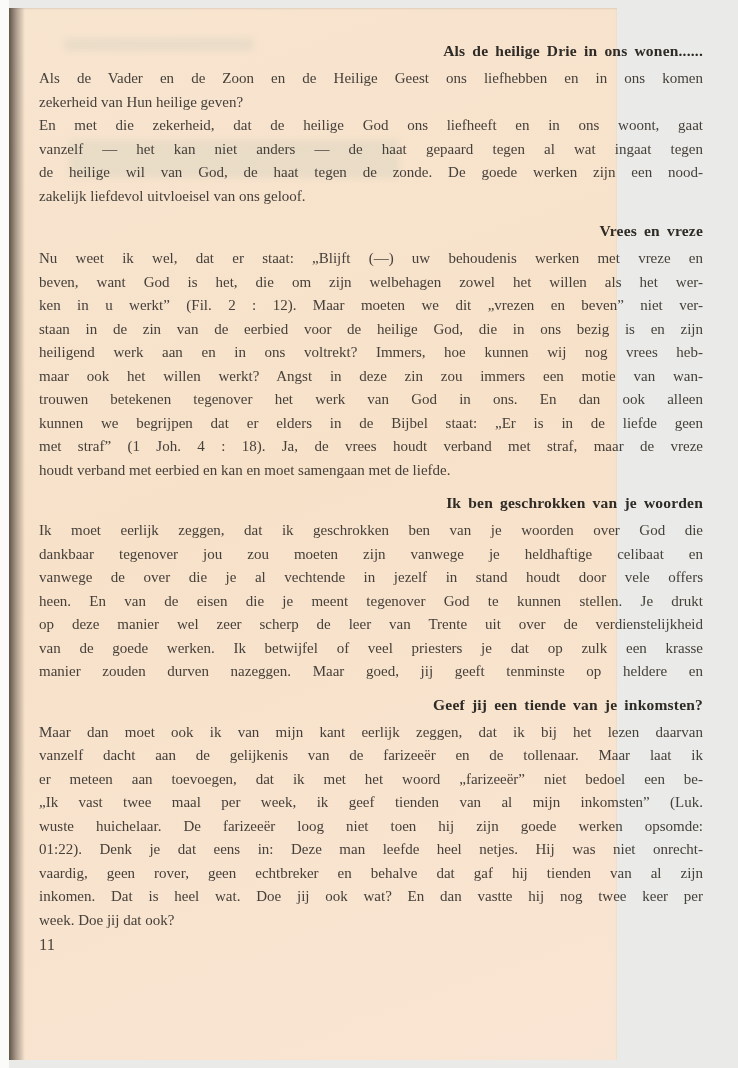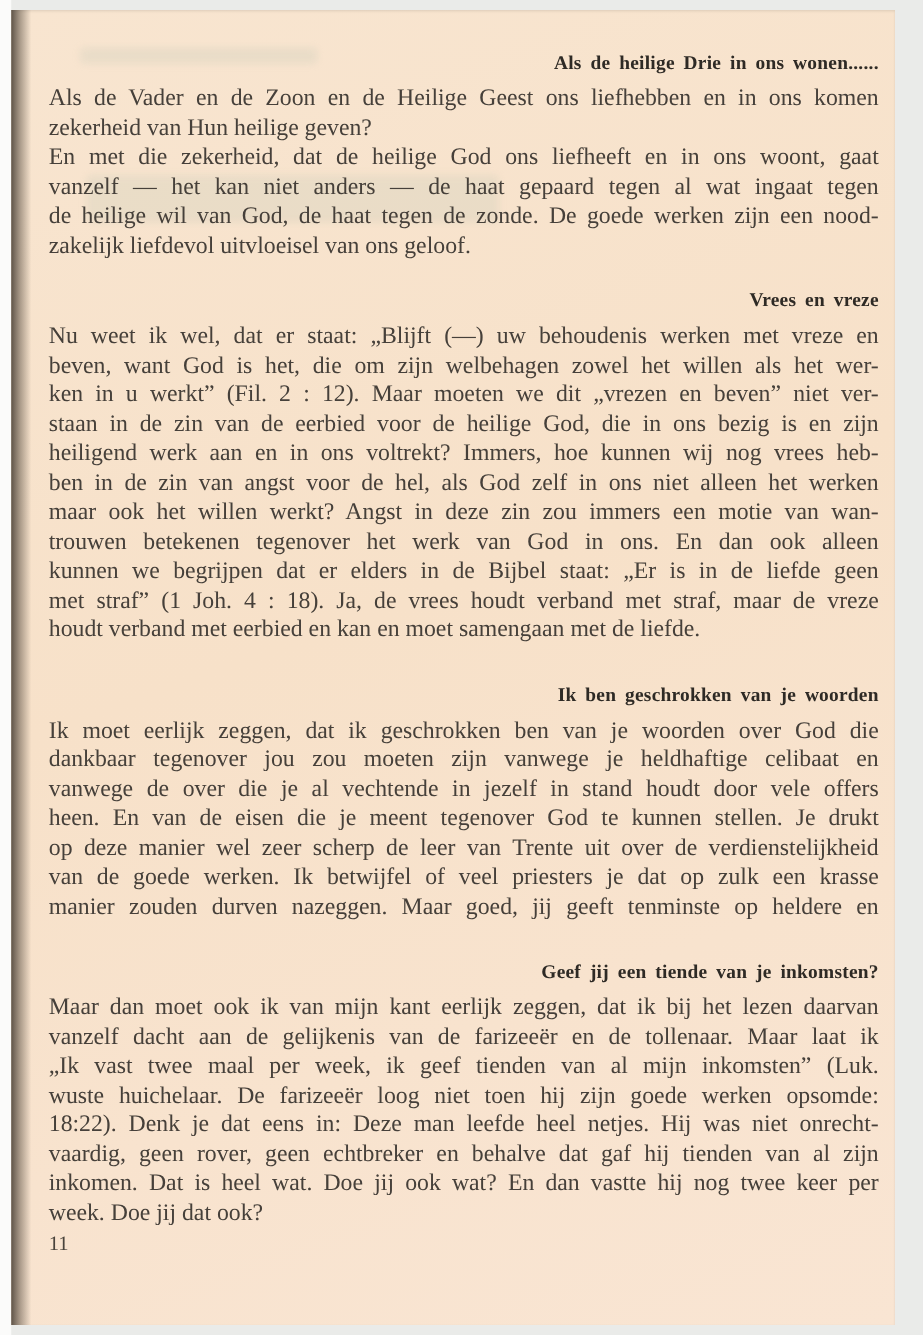--- a/index.html
+++ b/index.html
@@ -16,21 +16,21 @@
   }
   .left-strip {
     position: absolute;
     left: 0; top: 0;
     width: 9px; height: 100%;
     background: #fbfbfa;
   }
   .page {
     position: absolute;
     left: 9px; top: 8px;
-    width: 707px; height: 1052px;
+    width: 608px; height: 1052px;
     background: linear-gradient(160deg, #f8e5d0 0%, #f7e1c9 45%, #f9e5d3 100%);
     box-shadow: inset 0 1px 2px rgba(0,0,0,0.10);
   }
   .binding-shadow {
     position: absolute;
     left: 0; top: 0; bottom: 0;
     width: 16px;
     background: linear-gradient(to right,
       rgba(82,72,61,0.92) 0%,
       rgba(108,96,83,0.55) 45%,
@@ -54,26 +54,26 @@
     font-family: "Liberation Serif", "DejaVu Serif", serif;
     font-weight: bold;
     font-size: 15.5px;
     line-height: 18px;
     color: #2e2a25;
     text-align: right;
     margin: 0 0 7px 0;
     word-spacing: 3px;
     letter-spacing: 0.2px;
   }
-  section.sec-fear .hd { margin-top: 24px; }
-  section.sec-shocked .hd, section.sec-tithe .hd { margin-top: 32px; }
+  section.sec-fear .hd { margin-top: 14px; }
+  section.sec-shocked .hd, section.sec-tithe .hd { margin-top: 12px; }
   .para { margin: 0; }
   .para .line {
     font-family: "Liberation Serif", "DejaVu Serif", serif;
-    font-size: 19px;
+    font-size: 15px;
     line-height: 23.5px;
     color: #46403a;
     text-align: justify;
     text-align-last: justify;
   }
   .para .line.last {
     text-align-last: left;
   }
   .pagenum {
     font-family: "Liberation Serif", "DejaVu Serif", serif;
@@ -111,21 +111,20 @@
       </section>
 
       <section class="sec-fear">
         <h2 class="hd">Vrees en vreze</h2>
         <div class="para">
             <div class="line">Nu weet ik wel, dat er staat: „Blijft (—) uw behoudenis werken met vreze en</div>
             <div class="line">beven, want God is het, die om zijn welbehagen zowel het willen als het wer-</div>
             <div class="line">ken in u werkt” (Fil. 2 : 12). Maar moeten we dit „vrezen en beven” niet ver-</div>
             <div class="line">staan in de zin van de eerbied voor de heilige God, die in ons bezig is en zijn</div>
             <div class="line">heiligend werk aan en in ons voltrekt? Immers, hoe kunnen wij nog vrees heb-</div>
-            <div class="line">ben in de zin van angst voor de hel, als God zelf in ons niet alleen het werken</div>
             <div class="line">maar ook het willen werkt? Angst in deze zin zou immers een motie van wan-</div>
             <div class="line">trouwen betekenen tegenover het werk van God in ons. En dan ook alleen</div>
             <div class="line">kunnen we begrijpen dat er elders in de Bijbel staat: „Er is in de liefde geen</div>
             <div class="line">met straf” (1 Joh. 4 : 18). Ja, de vrees houdt verband met straf, maar de vreze</div>
             <div class="line last">houdt verband met eerbied en kan en moet samengaan met de liefde.</div>
           </div>
       </section>
 
       <section class="sec-shocked">
         <h2 class="hd">Ik ben geschrokken van je woorden</h2>
@@ -138,23 +137,24 @@
             <div class="line">van de goede werken. Ik betwijfel of veel priesters je dat op zulk een krasse</div>
             <div class="line">manier zouden durven nazeggen. Maar goed, jij geeft tenminste op heldere en</div>
           </div>
       </section>
 
       <section class="sec-tithe">
         <h2 class="hd">Geef jij een tiende van je inkomsten?</h2>
         <div class="para">
             <div class="line">Maar dan moet ook ik van mijn kant eerlijk zeggen, dat ik bij het lezen daarvan</div>
             <div class="line">vanzelf dacht aan de gelijkenis van de farizeeër en de tollenaar. Maar laat ik</div>
+            <div class="line">er meteen aan toevoegen, dat ik met het woord „farizeeër” niet bedoel een be-</div>
             <div class="line">„Ik vast twee maal per week, ik geef tienden van al mijn inkomsten” (Luk.</div>
             <div class="line">wuste huichelaar. De farizeeër loog niet toen hij zijn goede werken opsomde:</div>
-            <div class="line">18:22). Denk je dat eens in: Deze man leefde heel netjes. Hij was niet onrecht-</div>
+            <div class="line">01:22). Denk je dat eens in: Deze man leefde heel netjes. Hij was niet onrecht-</div>
             <div class="line">vaardig, geen rover, geen echtbreker en behalve dat gaf hij tienden van al zijn</div>
             <div class="line">inkomen. Dat is heel wat. Doe jij ook wat? En dan vastte hij nog twee keer per</div>
             <div class="line last">week. Doe jij dat ook?</div>
           </div>
       </section>
 
       <div class="pagenum">11</div>
 
     </main>
   </div>

